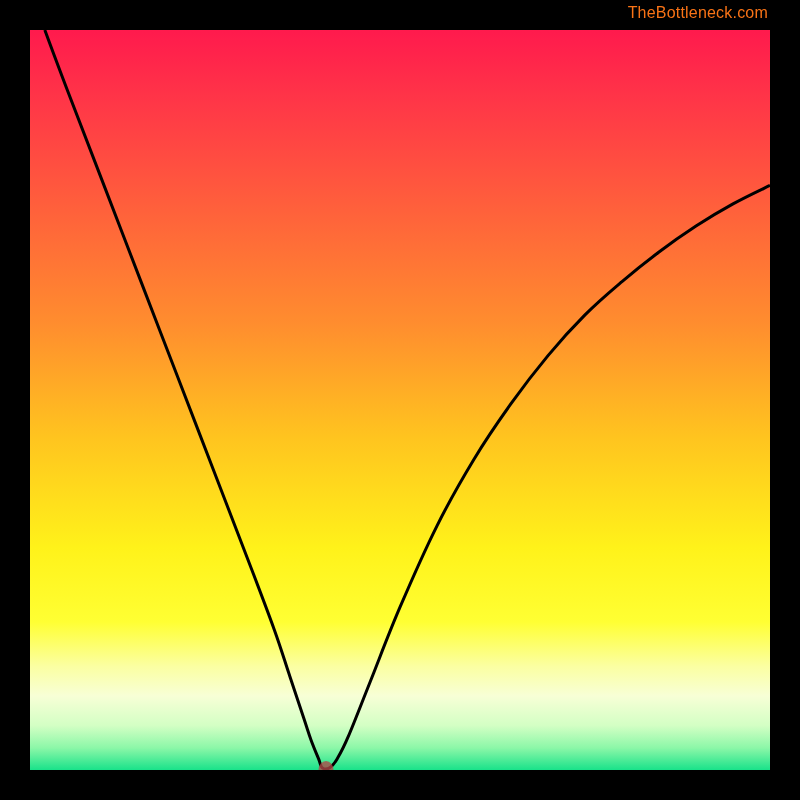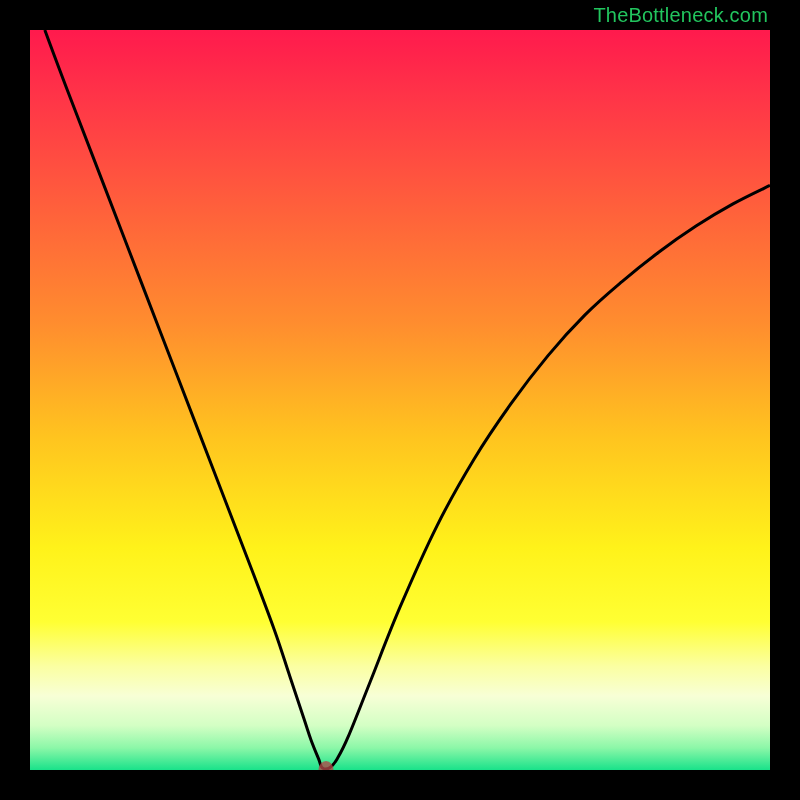--- a/index.html
+++ b/index.html
@@ -46,23 +46,23 @@
     height: 18px;
     border-radius: 50%;
     background: rgba(176, 72, 72, 0.78);
     transform: translate(-50%, -50%);
   }
   .watermark {
     position: absolute;
     top: 4px;
     right: 32px;
     font-family: Arial, sans-serif;
-    font-size: 20px;
+    font-size: 16px;
     font-weight: 500;
-    color: #22c55e;
+    color: #f97316;
     letter-spacing: 0.2px;
   }
 </style>
 </head>
 <body>
 
 <div class="frame">
 
   <div class="watermark">TheBottleneck.com</div>
 

